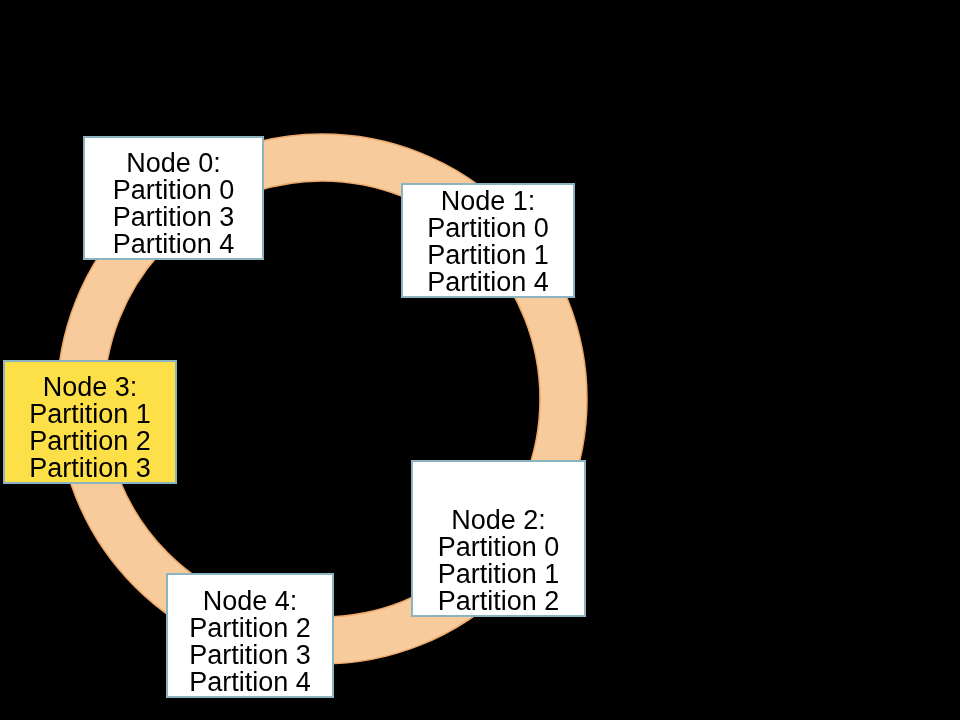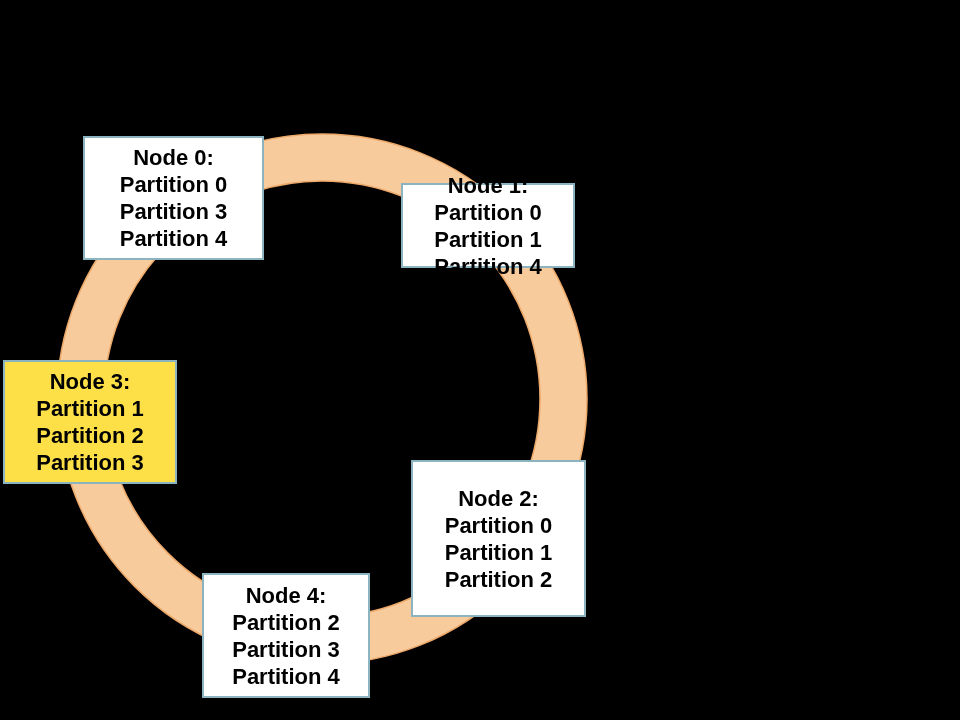--- a/index.html
+++ b/index.html
@@ -25,28 +25,27 @@
     display: block;
   }
   .node-box {
     position: absolute;
     box-sizing: border-box;
     background: #FFFFFF;
     border: 2px solid #8CB4C0;
     display: flex;
     flex-direction: column;
     align-items: center;
-    justify-content: center;
+    justify-content: flex-end;
     color: #000000;
     font-family: "Liberation Sans", sans-serif;
-    font-size: 22px;
+    font-size: 27px;
     line-height: 27px;
     letter-spacing: 0px;
     white-space: nowrap;
-    font-weight: bold;
   }
   .node-title {
     display: block;
   }
   .node-line {
     display: block;
   }
 </style>
 </head>
 <body>
@@ -57,41 +56,41 @@
     <path id="ring-path" fill-rule="evenodd" fill="#F8CB9C" stroke="#EDA96A" stroke-width="1.5" d="M 57 399 A 265 265 0 1 0 587 399 A 265 265 0 1 0 57 399 Z M 104 399 A 218 218 0 1 1 540 399 A 218 218 0 1 1 104 399 Z"></path>
   </svg>
 
   <div class="node-box" id="node-box-0" style="left: 83px; top: 136px; width: 181px; height: 124px; background: rgb(255, 255, 255); border-color: rgb(140, 180, 192); color: rgb(0, 0, 0);">
     <span class="node-title">Node 0:</span>
     <span class="node-line">Partition 0</span>
     <span class="node-line">Partition 3</span>
     <span class="node-line">Partition 4</span>
   </div>
 
-  <div class="node-box" id="node-box-1" style="left: 401px; top: 183px; width: 174px; height: 85px; background: rgb(255, 255, 255); border-color: rgb(140, 180, 192); color: rgb(0, 0, 0);">
+  <div class="node-box" id="node-box-1" style="left: 401px; top: 183px; width: 174px; height: 115px; background: rgb(255, 255, 255); border-color: rgb(140, 180, 192); color: rgb(0, 0, 0);">
     <span class="node-title">Node 1:</span>
     <span class="node-line">Partition 0</span>
     <span class="node-line">Partition 1</span>
     <span class="node-line">Partition 4</span>
   </div>
 
   <div class="node-box" id="node-box-2" style="left: 411px; top: 460px; width: 175px; height: 157px; background: rgb(255, 255, 255); border-color: rgb(140, 180, 192); color: rgb(0, 0, 0);">
     <span class="node-title">Node 2:</span>
     <span class="node-line">Partition 0</span>
     <span class="node-line">Partition 1</span>
     <span class="node-line">Partition 2</span>
   </div>
 
   <div class="node-box" id="node-box-3" style="left: 3px; top: 360px; width: 174px; height: 124px; background: #fde047; border-color: rgb(140, 180, 192); color: rgb(0, 0, 0);">
     <span class="node-title">Node 3:</span>
     <span class="node-line">Partition 1</span>
     <span class="node-line">Partition 2</span>
     <span class="node-line">Partition 3</span>
   </div>
 
-  <div class="node-box" id="node-box-4" style="left: 166px; top: 573px; width: 168px; height: 125px; background: rgb(255, 255, 255); border-color: rgb(140, 180, 192); color: rgb(0, 0, 0); margin-left: 36px;">
+  <div class="node-box" id="node-box-4" style="left: 166px; top: 573px; width: 168px; height: 125px; background: rgb(255, 255, 255); border-color: rgb(140, 180, 192); color: rgb(0, 0, 0);">
     <span class="node-title">Node 4:</span>
     <span class="node-line">Partition 2</span>
     <span class="node-line">Partition 3</span>
     <span class="node-line">Partition 4</span>
   </div>
 
 </div>
 
 </body></html>

